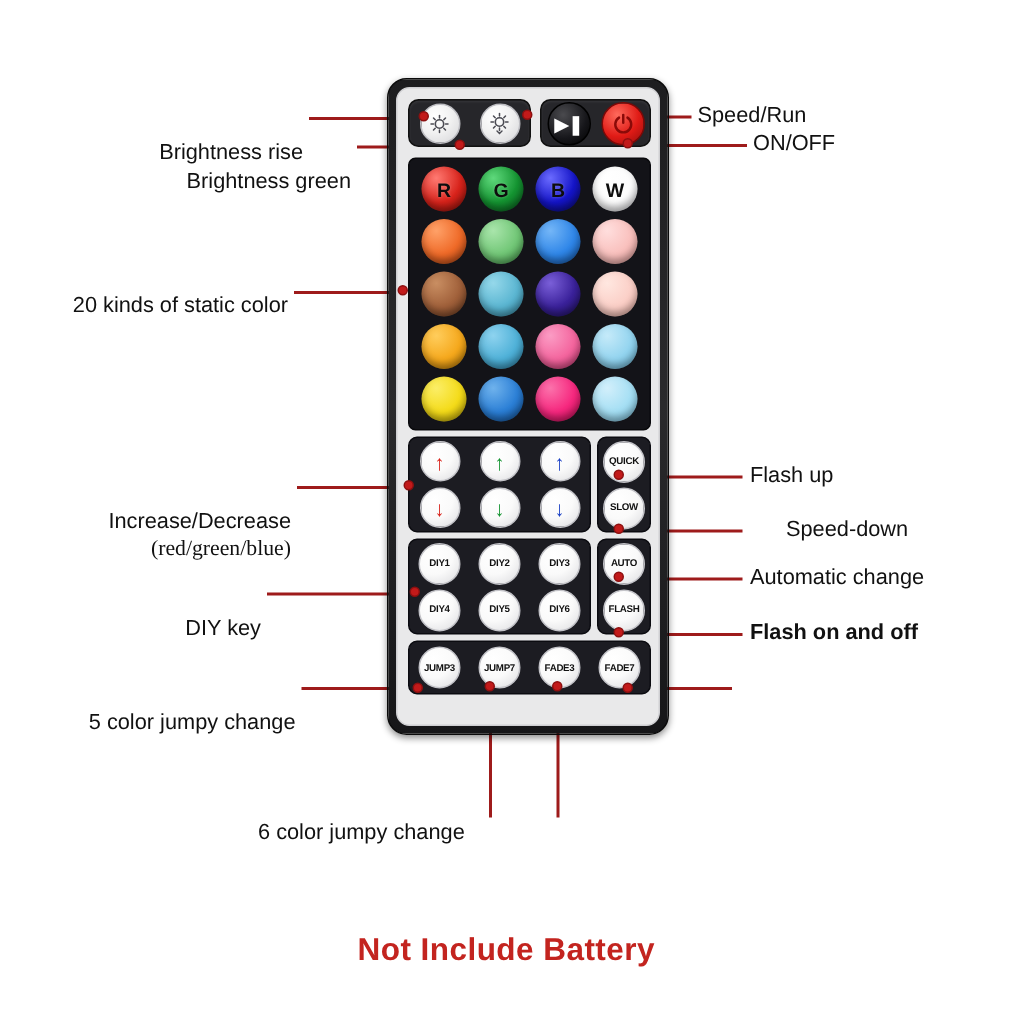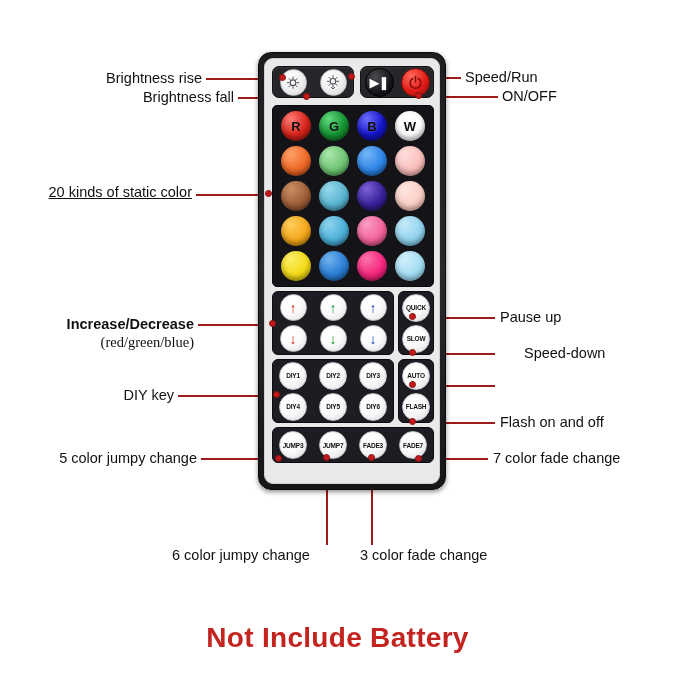--- a/index.html
+++ b/index.html
@@ -221,29 +221,29 @@
     font-size: 14.5px;
     color: #111;
     white-space: nowrap;
     line-height: 1.18;
   }
   .label.serif-sub {
     font-family: "Liberation Serif", serif;
     font-size: 14.5px;
   }
   .label.r { text-align: left; }
-  .label.l { text-align: right; }
+  .label.l { text-align: right; margin-top: 24px; }
 
   .footer-note {
     position: absolute;
     left: 0; right: 0;
     top: 622px;
     text-align: center;
     color: #c3241f;
-    font-size: 28px;
+    font-size: 21px;
     font-weight: bold;
     font-family: "Liberation Sans", sans-serif;
     letter-spacing: .3px;
   }
 </style>
 </head>
 <body>
 
 <div id="stage">
 
@@ -484,36 +484,35 @@
   <div class="dot" style="left:409px; top:349px;"></div>
   <div class="dot" style="left:409px; top:381px;"></div>
   <div class="dot" style="left:409px; top:418px;"></div>
   <div class="dot" style="left:415px; top:455px;"></div>
 
   <div class="dot" style="left:323px; top:454px;"></div>
   <div class="dot" style="left:368px; top:454px;"></div>
 
   <div class="label l" style="left:4px; top:70px; width:198px; text-align:right;">Brightness rise</div>
 
-  <div class="label l" style="left:4px; top:89px; width:230px; text-align:right;">Brightness fall</div>
-
-  <div class="label l" style="left:4px; top:184px; width:188px; text-decoration:underline;">20 kinds of static color</div>
-
-  <div class="label l" style="left:4px; top:316px; width:190px; text-align:right;font-weight:bold;">Increase/Decrease</div>
+  <div class="label l" style="left:4px; top:89px; width:230px; text-align:right;">Brightness green</div>
+
+  <div class="label l" style="left:4px; top:172px; width:188px; ">20 kinds of static color</div>
+
+  <div class="label l" style="left:4px; top:316px; width:190px; text-align:right;">Increase/Decrease</div>
   <div class="label l" style="left:4px; top:387px; width:170px; text-align:right;">DIY key</div>
 
   <div class="label l serif-sub" style="left:4px; top:334px; width:190px; text-align:right;">(red/green/blue)</div>
 
   <div class="label l" style="left:4px; top:450px; width:193px; text-align:right;">5 color jumpy change</div>
 
   <div class="label r" style="left:465px; top:69px;">Speed/Run</div>
   <div class="label r" style="left:502px; top:88px;">ON/OFF</div>
-  <div class="label r" style="left:500px; top:309px;">Pause up</div>
+  <div class="label r" style="left:500px; top:309px;">Flash up</div>
   <div class="label r" style="left:524px; top:345px;">Speed-down</div>
-  <div class="label r" style="left:500px; top:414px;">Flash on and off</div>
-  <div class="label r" style="left:493px; top:450px;">7 color fade change</div>
+  <div class="label r" style="left:500px; top:377px;">Automatic change</div>
+  <div class="label r" style="left:500px; top:414px;font-weight:bold;">Flash on and off</div>
 
   <div class="label" style="left:172px; top:547px;">6 color jumpy change</div>
-  <div class="label" style="left:360px; top:547px;">3 color fade change</div>
 
   <div class="footer-note">Not Include Battery</div>
 
 </div>
 
 </body></html>

